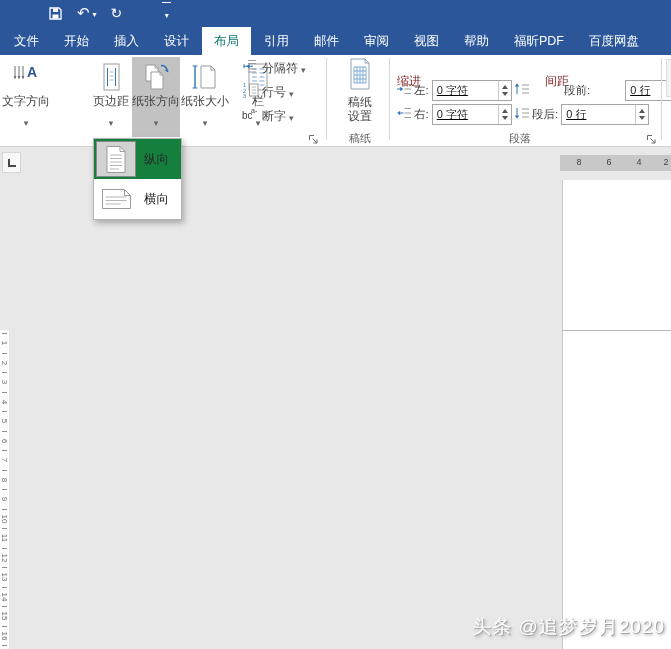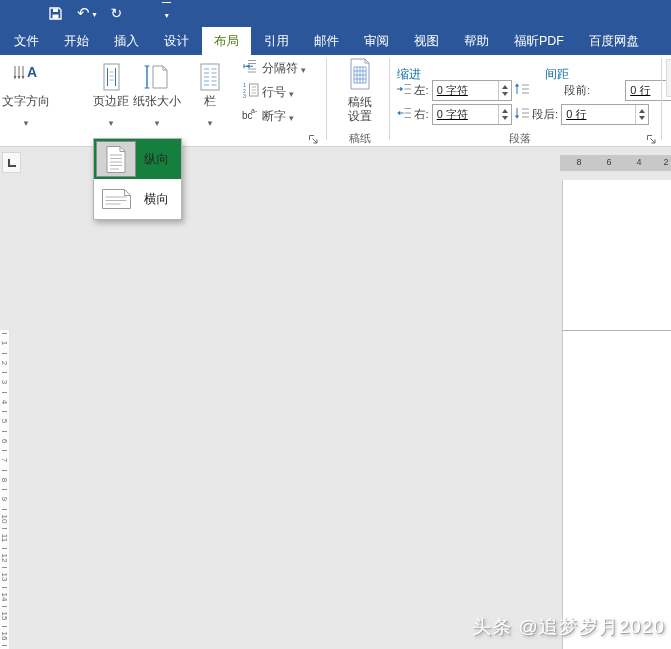--- a/index.html
+++ b/index.html
@@ -13,21 +13,21 @@
   .qat-btn { color:#fff; font-size:14px; line-height:18px; display:flex; align-items:center; cursor:default; }
   .undo-glyph::before { content:"↶"; font-size:15px; }
   .redo-glyph::before { content:"↻"; font-size:14px; }
   .mini-caret::before { content:"▾"; font-size:8px; color:#fff; }
   .qat-custom { display:flex; flex-direction:column; align-items:center; margin-left:26px; }
   .qat-custom .bar { width:9px; height:0; border-top:1.5px solid #fff; margin-bottom:1px; }
 
   
   .tabrow { position:absolute; top:27px; left:0; width:671px; height:28px; background:#2b579a; display:flex; align-items:center; }
   .tab { padding:0 12px; margin-left:1px; color:#fff; font-size:12.5px; line-height:28px; white-space:nowrap; cursor:default; }
-  .tab.active { background:#fff; color:#4d7c0f; }
+  .tab.active { background:#fff; color:#0f766e; }
 
   
   .ribbon { position:absolute; top:55px; left:0; width:671px; height:92px; background:#fff; border-bottom:1px solid #d5d3d1; }
   .bigbtns { position:absolute; left:2px; top:2px; height:80px; display:flex; }
   .bigbtn { height:80px; display:flex; flex-direction:column; align-items:center; justify-content:flex-start; padding-top:3px; cursor:default; }
   .bigbtn .bicon { height:34px; display:flex; align-items:center; }
   .bigbtn .blabel { font-size:12px; color:#444; line-height:15px; white-space:nowrap; }
   .bigbtn.pressed { background:#c2c2c2; }
   .caret::before { content:"▾"; font-size:9px; color:#666; }
   .bigbtn .caret { margin-top:3px; }
@@ -37,21 +37,21 @@
   .smallbtn { display:flex; align-items:center; height:20px; gap:3px; cursor:default; }
   .smallbtn .slabel { font-size:12px; color:#444; white-space:nowrap; }
 
   .vsep { position:absolute; top:3px; height:82px; width:0; border-left:1px solid #d8d8d8; }
   .grouplabel { position:absolute; top:76px; font-size:11px; color:#5d5d5d; text-align:center; }
   .launcher { position:absolute; top:76px; width:12px; height:12px; cursor:default; }
 
   .manu-btn { position:absolute; left:334px; top:2px; width:52px; height:72px; display:flex; flex-direction:column; align-items:center; cursor:default; }
   .manu-btn .mlabel { font-size:12px; color:#444; line-height:14px; }
 
-  .para-heading { position:absolute; top:11px; font-size:12px; color:#0369a1; }
+  .para-heading { position:absolute; top:18px; font-size:12px; color:#7f1d1d; }
   .field-row { position:absolute; height:21px; display:flex; align-items:center; }
   .field-label { font-size:11.5px; color:#444; margin:0 3px 0 2px; white-space:nowrap; }
   .spinbox { height:21px; background:#fff; border:1px solid #a6a6a6; display:flex; align-items:center;text-decoration:underline; }
   .spin-value { font-size:11px; color:#222; padding-left:4px; flex:1; }
   .spinner { width:13px; height:100%; border-left:1px solid #c9c9c9; display:flex; flex-direction:column; align-items:center; justify-content:center; gap:3px; cursor:default; }
   .tri-up { width:0; height:0; border-left:3px solid transparent; border-right:3px solid transparent; border-bottom:4px solid #555; }
   .tri-down { width:0; height:0; border-left:3px solid transparent; border-right:3px solid transparent; border-top:4px solid #555; }
   .sliver { position:absolute; left:666px; top:4px; width:5px; height:38px; background:#f2f2f2; border:1px solid #dcdcdc; border-right:none; }
 
   
@@ -143,20 +143,34 @@
         <span class="bicon">
           <svg width="34" height="30" viewBox="0 0 34 30">
             <rect x="10" y="2" width="15" height="26" fill="#fff" stroke="#9b9b9b"></rect>
             <path d="M13.5 6 V24 M21.5 6 V24" stroke="#2e75b6" fill="none"></path>
             <path d="M15.5 10 h4 M15.5 14 h4 M15.5 18 h4" stroke="#b5b5b5" fill="none"></path>
           </svg>
         </span>
         <span class="blabel">页边距</span>
         <span class="caret"></span>
       </div>
+      <div class="bigbtn w48 pressed">
+        <span class="bicon">
+          <svg width="34" height="30" viewBox="0 0 34 30">
+            <path d="M7 3 h9 l3 3 v13 h-12 z" fill="#fff" stroke="#9b9b9b"></path>
+            <path d="M16 3 v3 h3" fill="none" stroke="#9b9b9b"></path>
+            <path d="M12 10 h9 l3 3 v14 h-12 z" fill="#fff" stroke="#9b9b9b"></path>
+            <path d="M21 10 v3 h3" fill="none" stroke="#9b9b9b"></path>
+            <path d="M22 3.5 a6 6 0 0 1 6 4.5" fill="none" stroke="#2e75b6" stroke-width="1.6"></path>
+            <path d="M25.6 8.6 l3.4 -1.6 l0.4 3.6 z" fill="#2e75b6"></path>
+          </svg>
+        </span>
+        <span class="blabel">纸张方向</span>
+        <span class="caret"></span>
+      </div>
       <div class="bigbtn w50">
         <span class="bicon">
           <svg width="34" height="30" viewBox="0 0 34 30">
             <path d="M7 4 v22" stroke="#2e75b6" stroke-width="1.4" fill="none"></path>
             <path d="M4.5 4 h5 M4.5 26 h5" stroke="#2e75b6" fill="none"></path>
             <path d="M13 4 h10 l4 4 v18 h-14 z" fill="#fff" stroke="#9b9b9b"></path>
             <path d="M23 4 v4 h4" fill="none" stroke="#9b9b9b"></path>
           </svg>
         </span>
         <span class="blabel">纸张大小</span>

